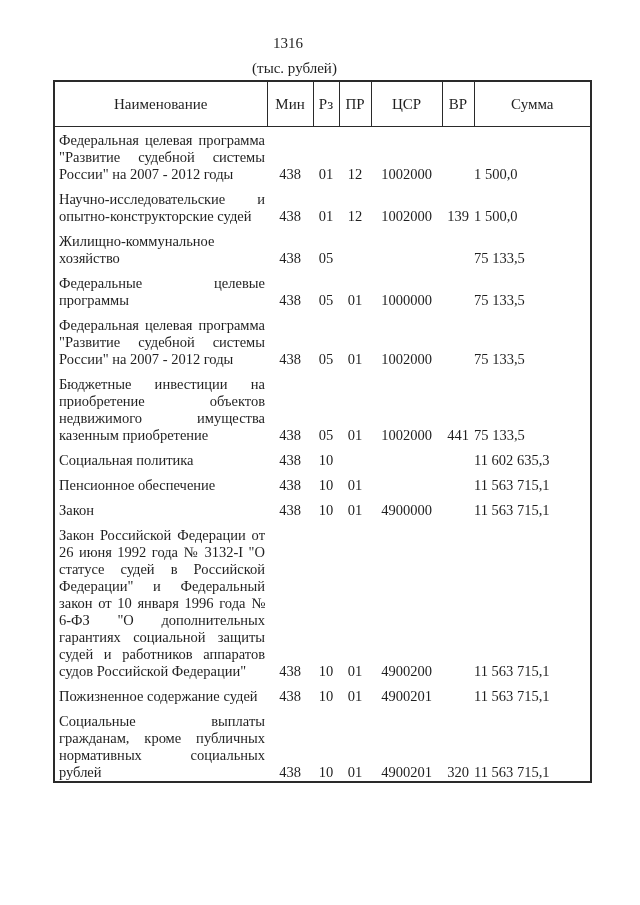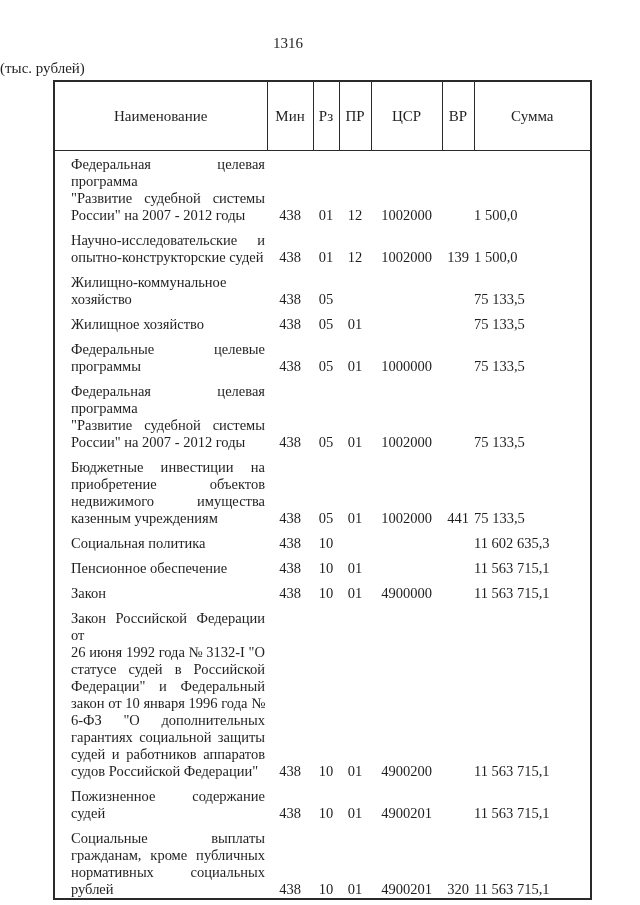--- a/index.html
+++ b/index.html
@@ -22,21 +22,21 @@
     width: 576px;
     text-align: center;
     font-size: 15px;
     line-height: 17px;
   }
   .units-note {
     position: absolute;
     top: 60px;
     left: 0;
     width: 589px;
-    text-align: left;
+    text-align: center;
     font-size: 15px;
     line-height: 17px;
   }
   table.budget {
     position: absolute;
     top: 80px;
     left: 53px;
     width: 537px;
     border-collapse: collapse;
     table-layout: fixed;
@@ -49,39 +49,39 @@
   }
   .col-name { width: 213px; }
   .col-min  { width: 46px; }
   .col-rz   { width: 26px; }
   .col-pr   { width: 32px; }
   .col-csr  { width: 71px; }
   .col-vr   { width: 32px; }
   .col-sum  { width: 117px; }
   thead th {
     height: 36px;
-    padding: 16px 1px;
+    padding: 4px 1px;
     font-weight: normal;
     font-size: 15px;
     text-align: center;
     vertical-align: middle;
     background: #ffffff;
   }
   tbody td {
     border: none;
     vertical-align: bottom;
     padding: 8px 0 0 0;
     font-size: 14.5px;
     line-height: 17px;
   }
   tbody tr:first-child td {
     padding-top: 5px;
   }
   td.name-cell {
-    padding-left: 16px;
+    padding-left: 4px;
     padding-right: 2px;
   }
   .name-line {
     text-align: justify;
     text-align-last: justify;
   }
   .name-line:last-child {
     text-align-last: left;
   }
   td.code-cell {
@@ -153,31 +153,20 @@
         </td>
     <td class="code-cell">438</td>
     <td class="code-cell">05</td>
     <td class="code-cell"></td>
     <td class="code-cell"></td>
     <td class="code-cell"></td>
     <td class="sum-cell">75 133,5</td>
   </tr>
       <tr>
     <td class="name-cell">
-          <div class="name-line">Жилищное хозяйство</div>
-        </td>
-    <td class="code-cell">438</td>
-    <td class="code-cell">05</td>
-    <td class="code-cell">01</td>
-    <td class="code-cell"></td>
-    <td class="code-cell"></td>
-    <td class="sum-cell">75 133,5</td>
-  </tr>
-      <tr>
-    <td class="name-cell">
           <div class="name-line">Федеральные целевые</div>
           <div class="name-line">программы</div>
         </td>
     <td class="code-cell">438</td>
     <td class="code-cell">05</td>
     <td class="code-cell">01</td>
     <td class="code-cell">1000000</td>
     <td class="code-cell"></td>
     <td class="sum-cell">75 133,5</td>
   </tr>
@@ -192,21 +181,21 @@
     <td class="code-cell">01</td>
     <td class="code-cell">1002000</td>
     <td class="code-cell"></td>
     <td class="sum-cell">75 133,5</td>
   </tr>
       <tr>
     <td class="name-cell">
           <div class="name-line">Бюджетные инвестиции на</div>
           <div class="name-line">приобретение объектов</div>
           <div class="name-line">недвижимого имущества</div>
-          <div class="name-line">казенным учреждениям</div>
+          <div class="name-line">казенным приобретение</div>
         </td>
     <td class="code-cell">438</td>
     <td class="code-cell">05</td>
     <td class="code-cell">01</td>
     <td class="code-cell">1002000</td>
     <td class="code-cell">441</td>
     <td class="sum-cell">75 133,5</td>
   </tr>
       <tr>
     <td class="name-cell">

